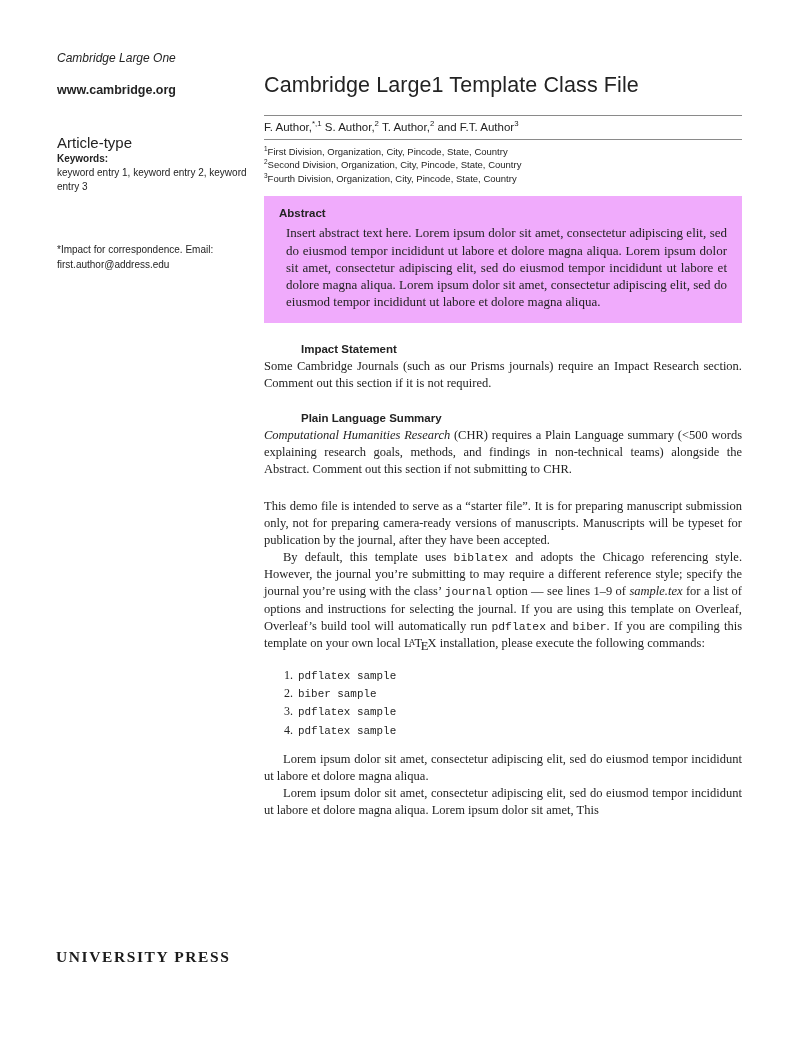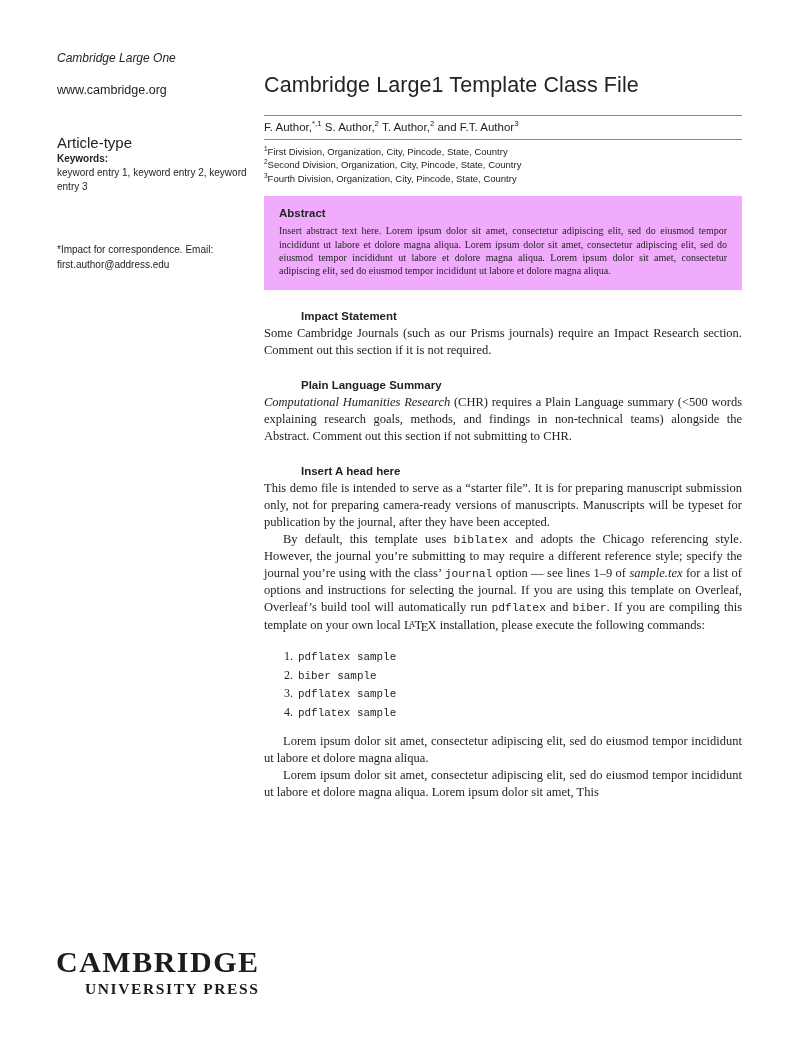--- a/index.html
+++ b/index.html
@@ -9,40 +9,40 @@
     background: #ffffff;
     color: #232323;
     font-family: "Liberation Sans", sans-serif;
     position: relative;
     overflow: hidden;
   }
 
   
   .sidebar { position: absolute; left: 57px; top: 51px; width: 196px; }
   .journal-name { font-style: italic; font-size: 12px; margin: 0 0 18px 0; }
-  .website { font-weight: normal; font-size: 12.5px; margin: 0 0 37px 0; }
+  .website { font-weight: bold; font-size: 12.5px; margin: 0 0 37px 0; }
   .article-type { font-weight: normal; font-size: 15px; margin: 0 0 1px 0; }
   .kw-label { font-weight: bold; font-size: 10px; line-height: 1.4; }
   .kw-text { font-size: 10px; line-height: 1.4; }
   .correspondence { margin-top: 49px; font-size: 10px; line-height: 1.45; }
 
   
   .main { position: absolute; left: 264px; top: 72px; width: 478px; }
   .title { font-size: 21.5px; font-weight: 500; margin: 0; line-height: 1.25; letter-spacing: 0.1px; }
   .rule { border: 0; border-top: 1.4px solid #8a8a8a; margin: 0; }
   .rule-top { margin-top: 16px; }
   .authors { font-size: 11.5px; padding: 5px 0 6px 0; }
   sup { font-size: 68%; line-height: 0; }
   .affiliations { font-size: 9.5px; line-height: 1.42; margin-top: 5px; }
   .affiliations .aff-line { display: block; }
 
   .abstract-box { margin-top: 11px; background: #f0abfc; padding: 11px 15px 12px 15px; }
   .abstract-heading { font-size: 11.5px; font-weight: bold; margin: 0 0 5px 0; }
   .serif { font-family: "Liberation Serif", serif; }
-  .abstract-text { font-size: 10px; line-height: 1.33; text-align: justify; }
+  .abstract-text { font-size: 13px; line-height: 1.33; text-align: justify; margin-left: 7px; }
 
   .section { margin-top: 20px; }
   .section-heading { font-size: 11.5px; font-weight: bold; margin: 0 0 3px 0; font-family: "Liberation Sans", sans-serif; padding-left: 37px; }
   .para { font-family: "Liberation Serif", serif; font-size: 12.5px; line-height: 1.36; text-align: justify; margin: 0; }
   .para.indent { text-indent: 19px; }
   .mono { font-family: "Liberation Mono", monospace; font-size: 91%; text-align: right; }
   i { font-style: italic; }
 
   .cmd-list { margin: 11px 0 12px 0; padding-left: 32px; font-family: "Liberation Serif", serif; font-size: 12px; line-height: 1.5; }
   .cmd-list li { padding-left: 2px; }
@@ -93,32 +93,30 @@
       <h2 class="section-heading">Impact Statement</h2>
       <p class="para"><span>Some Cambridge Journals (such as our Prisms journals) require an Impact Research section. Comment out this section if it is not required.</span></p>
     </section>
 
     <section class="section">
       <h2 class="section-heading">Plain Language Summary</h2>
       <p class="para"><i>Computational Humanities Research</i><span> (CHR) requires a Plain Language summary (&lt;500 words explaining research goals, methods, and findings in non-technical teams) alongside the Abstract. Comment out this section if not submitting to CHR.</span></p>
     </section>
 
     <section class="section">
-      <h2 class="section-heading">Insert A head here</h2>
       <p class="para"><span>This demo file is intended to serve as a “starter file”.  It is for preparing manuscript submission only, not for preparing camera-ready versions of manuscripts. Manuscripts will be typeset for publication by the journal, after they have been accepted.</span></p>
       <p class="para indent"><span>By default, this template uses </span><span class="mono">biblatex</span><span> and adopts the Chicago referencing style. However, the journal you’re submitting to may require a different reference style; specify the journal you’re using with the class’ </span><span class="mono">journal</span><span> option — see lines 1–9 of </span><i>sample.tex</i><span> for a list of options and instructions for selecting the journal. If you are using this template on Overleaf, Overleaf’s build tool will automatically run </span><span class="mono">pdflatex</span><span> and </span><span class="mono">biber</span><span>. If you are compiling this template on your own local </span><span class="latex"><span>L</span><span class="latex-a">A</span><span>T</span><span class="latex-e">E</span><span>X</span></span><span> installation, please execute the following commands:</span></p>
       <ol class="cmd-list">
         <li><span class="mono">pdflatex sample</span></li>
         <li><span class="mono">biber sample</span></li>
         <li><span class="mono">pdflatex sample</span></li>
         <li><span class="mono">pdflatex sample</span></li>
       </ol>
       <p class="para indent"><span>Lorem ipsum dolor sit amet, consectetur adipiscing elit, sed do eiusmod tempor incididunt ut labore et dolore magna aliqua.</span></p>
       <p class="para indent"><span>Lorem ipsum dolor sit amet, consectetur adipiscing elit, sed do eiusmod tempor incididunt ut labore et dolore magna aliqua.  Lorem ipsum dolor sit amet, This</span></p>
     </section>
   </main>
 
   <div class="footer-logo">
-    <div class="logo-line1">CAMBRIDGE</div>
     <div class="logo-line2">UNIVERSITY PRESS</div>
   </div>
 
 </div>
 
 </body></html>

